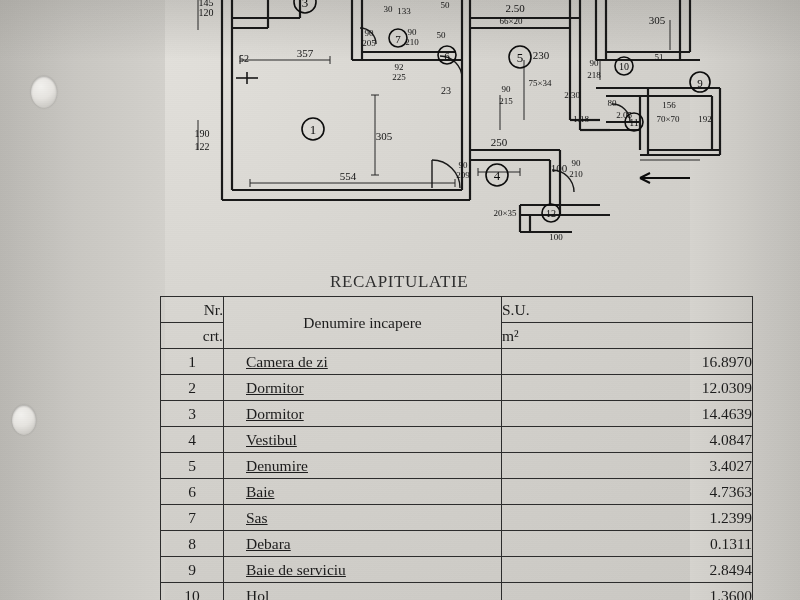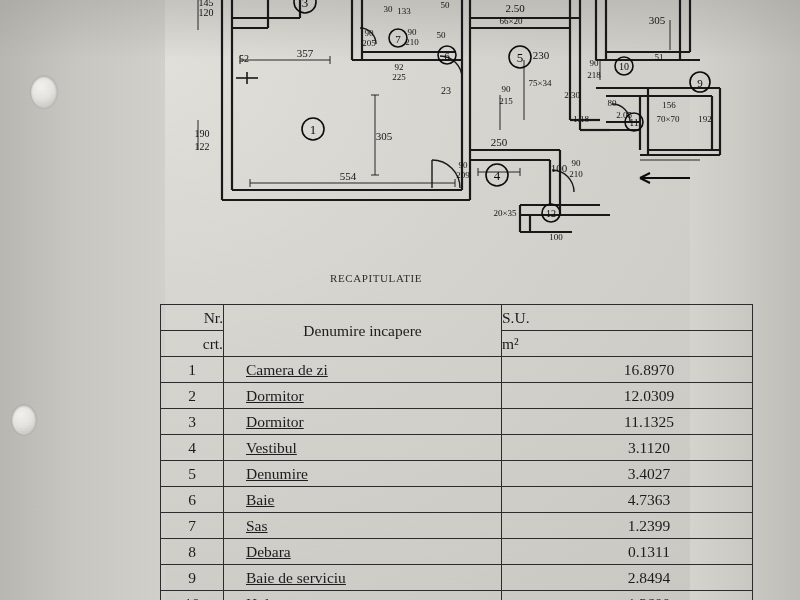--- a/index.html
+++ b/index.html
@@ -69,47 +69,47 @@
   .plan svg { display: block; }
 
   
   .table-wrap {
     position: absolute;
     left: 160px;
     top: 272px;
     width: 600px;
   }
   .recap-title {
-    font-size: 11px;
+    font-size: 17px;
     letter-spacing: 0.6px;
     color: #2d2d2d;
     text-align: left;
     padding-left: 170px;
-    margin-bottom: 20px;
+    margin-bottom: 4px;
     font-family: "Liberation Serif", serif;
   }
   table.recap {
     border-collapse: collapse;
     width: 589px;
     table-layout: fixed;
     background: transparent;
   }
   table.recap td, table.recap th {
     border: 1px solid #2b2b2b;
     color: #1b1b1b;
     font-weight: normal;
     padding: 0;
     height: 25px;
     vertical-align: middle;
     font-size: 15.5px;
     font-family: "Liberation Serif", serif;
   }
   .c-nr { width: 62px; text-align: center; }
   .c-name { width: 277px; text-align: left; padding-left: 22px !important; margin-top: 10px; }
-  .c-su { width: 250px; text-align: center; padding-left: 44px !important; }
+  .c-su { width: 250px; text-align: right; padding-left: 44px !important; }
   .head-top td { border-bottom: none; height: 24px; }
   .head-bot td { border-top: none; height: 24px; }
   .head-bot .c-nr, .head-bot .c-su { }
   .hdr-nr { text-align: right; }
   .hdr-name { text-align: center; padding-left: 0 !important; }
   .hdr-su { text-align: left; padding-left: 0 !important; }
 
   .row-name { font-weight: bold; font-size: 15.5px; text-decoration: underline; }
 
   
@@ -315,26 +315,26 @@
           <td class="c-su">16.8970</td>
         </tr>
         <tr>
           <td class="c-nr">2</td>
           <td class="c-name row-name">Dormitor</td>
           <td class="c-su">12.0309</td>
         </tr>
         <tr>
           <td class="c-nr">3</td>
           <td class="c-name row-name">Dormitor</td>
-          <td class="c-su">11.1325</td>
+          <td class="c-su">14.4639</td>
         </tr>
         <tr>
           <td class="c-nr">4</td>
           <td class="c-name row-name">Vestibul</td>
-          <td class="c-su">3.1120</td>
+          <td class="c-su">4.0847</td>
         </tr>
         <tr>
           <td class="c-nr">5</td>
           <td class="c-name row-name">Denumire</td>
           <td class="c-su">3.4027</td>
         </tr>
         <tr>
           <td class="c-nr">6</td>
           <td class="c-name row-name">Baie</td>
           <td class="c-su">4.7363</td>

